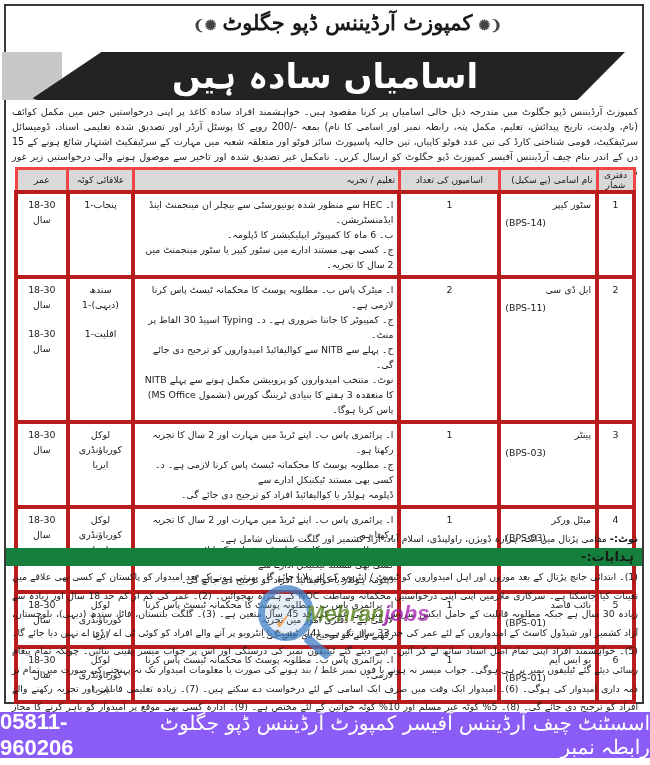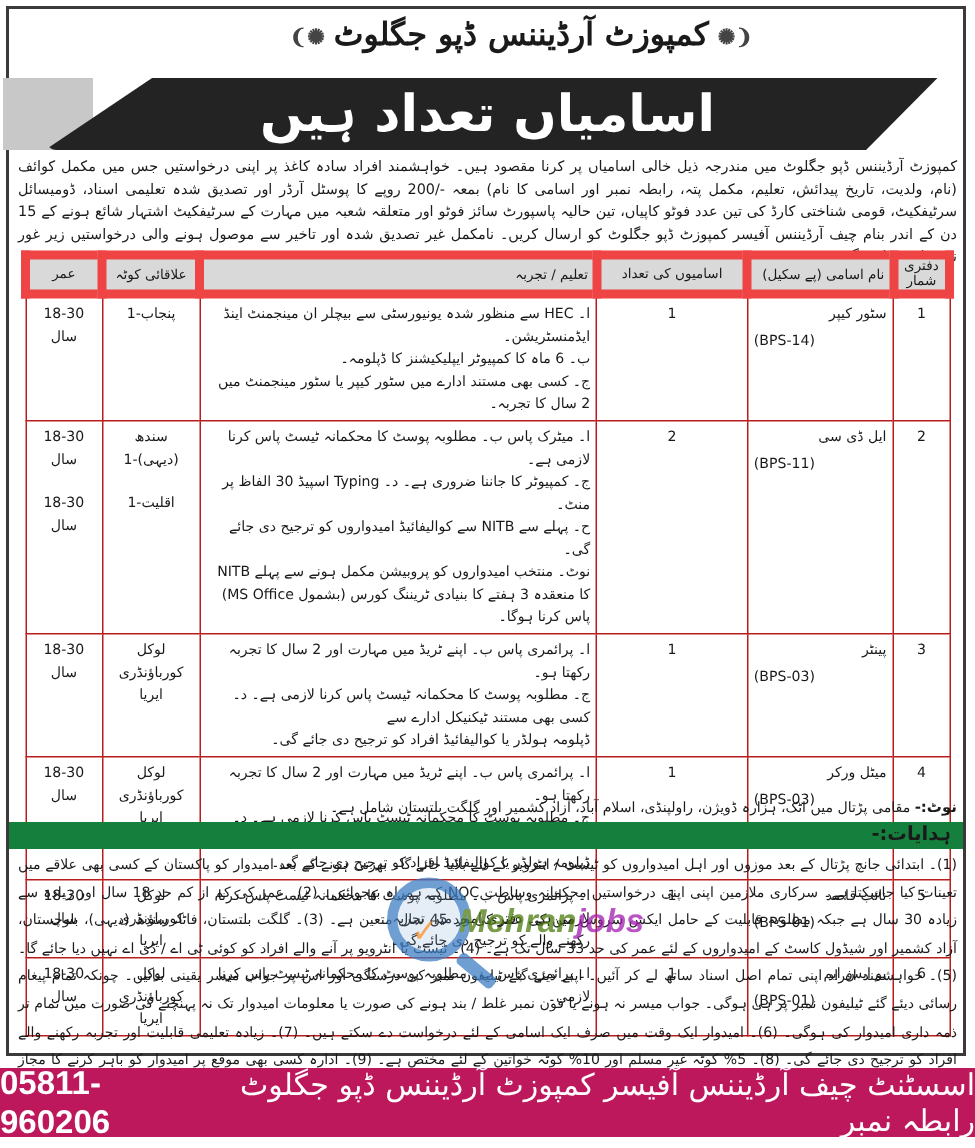--- a/index.html
+++ b/index.html
@@ -14,22 +14,22 @@
     .banner-bg { position: absolute; left: 2px; top: 52px; width: 60px; height: 48px; background: #c8c8c8; }
     .banner { position: absolute; left: 30px; top: 52px; width: 595px; height: 48px; background: #232323;
               clip-path: polygon(12% 0, 100% 0, 92% 100%, 0 100%); border-radius: 0 0 0 8px; }
     .banner-text { position: absolute; left: 0; right: 0; top: 52px; height: 48px; line-height: 48px; text-align: center; color: #fff; font-size: 34px; font-weight: bold; letter-spacing: 2px; }
 
     
     .intro { position: absolute; top: 104px; left: 12px; right: 12px; font-size: 9.6px; line-height: 15px; text-align: justify; }
 
     
     table.jobs { position: absolute; top: 167px; left: 14px; width: 622px; border-collapse: collapse; font-size: 9.4px; direction: rtl; }
-    table.jobs th { background: #d9d9d9; font-weight: normal; border: 6px solid #ef4444; height: 17px; padding: 0 3px; font-size: 9px; }
-    table.jobs td { border: 1px solid #b91c1c; vertical-align: top; padding: 3px 4px; line-height: 15px; }
+    table.jobs th { background: #d9d9d9; font-weight: normal; border: 3px solid #ef4444; height: 17px; padding: 0 3px; font-size: 9px; }
+    table.jobs td { border: 4px solid #b91c1c; vertical-align: top; padding: 3px 4px; line-height: 15px; }
     .c-sn { width: 26px; text-align: center; }
     .c-post { width: 98px; text-align: right; }
     .c-count { width: 100px; text-align: center; }
     .c-edu { width: 294px; text-align: right; }
     .c-quota { width: 56px; text-align: center; }
     .c-age { width: 44px; text-align: center; }
     .bps { display: block; text-align: left; direction: ltr; margin-top: 3px; }
     .quota-line { display: block; }
     .quota-gap { display: block; height: 14px; }
 
@@ -44,37 +44,37 @@
     
     .wm { position: absolute; left: 258px; top: 585px; width: 180px; height: 70px; opacity: 0.75; }
     .wm-circle { position: absolute; left: 0; top: 0; width: 56px; height: 56px; border-radius: 50%; border: 7px solid #3f7fc4; box-sizing: border-box; background: rgba(120,160,210,0.25); }
     .wm-handle { position: absolute; left: 48px; top: 48px; width: 30px; height: 9px; background: #3f7fc4; transform: rotate(40deg); transform-origin: left center; border-radius: 3px; }
     .wm-check { position: absolute; left: 16px; top: 24px; color: #f28c28; font-size: 22px; font-weight: bold; }
     .wm-text { position: absolute; left: 48px; top: 16px; font-size: 22px; font-weight: bold; font-style: italic; font-family: "Liberation Sans", sans-serif; }
     .wm-m { color: #4d7c0f; }
     .wm-j { color: #a21caf; }
 
     
-    .footer { position: absolute; left: 0; top: 712px; width: 650px; height: 46px; background: #be185d; color: #fff; display: flex; align-items: center; justify-content: center; gap: 10px; }
+    .footer { position: absolute; left: 0; top: 712px; width: 650px; height: 46px; background: #8b5cf6; color: #fff; display: flex; align-items: center; justify-content: center; gap: 10px; }
     .footer-text { font-size: 20px; font-family: "DejaVu Serif", serif; }
     .footer-phone { font-size: 22px; font-weight: bold; font-family: "Liberation Sans", sans-serif; direction: ltr; }
   </style>
 </head>
 <body>
 
 <div class="page">
   <div class="frame"></div>
 
   <div class="org-title rtl">
     <span class="orn">❨✺</span><span>کمپوزٹ آرڈیننس ڈپو جگلوٹ</span><span class="orn">✺❩</span>
   </div>
 
   <div class="banner-bg"></div>
   <div class="banner"></div>
-  <div class="banner-text rtl">اسامیاں تعداد ہیں</div>
+  <div class="banner-text rtl">اسامیاں سادہ ہیں</div>
 
   <div class="intro rtl">کمپوزٹ آرڈیننس ڈپو جگلوٹ میں مندرجہ ذیل خالی اسامیاں پر کرنا مقصود ہیں۔ خواہشمند افراد سادہ کاغذ پر اپنی درخواستیں جس میں مکمل کوائف (نام، ولدیت، تاریخ پیدائش، تعلیم، مکمل پتہ، رابطہ نمبر اور اسامی کا نام) بمعہ -/200 روپے کا پوسٹل آرڈر اور تصدیق شدہ تعلیمی اسناد، ڈومیسائل سرٹیفکیٹ، قومی شناختی کارڈ کی تین عدد فوٹو کاپیاں، تین حالیہ پاسپورٹ سائز فوٹو اور متعلقہ شعبہ میں مہارت کے سرٹیفکیٹ اشتہار شائع ہونے کے 15 دن کے اندر بنام چیف آرڈیننس آفیسر کمپوزٹ ڈپو جگلوٹ کو ارسال کریں۔ نامکمل غیر تصدیق شدہ اور تاخیر سے موصول ہونے والی درخواستیں زیر غور نہیں لائی جائیں گی۔</div>
 
   <table class="jobs">
     <thead>
       <tr>
         <th class="c-sn">دفتری شمار</th>
         <th class="c-post">نام اسامی (پے سکیل)</th>
         <th class="c-count">اسامیوں کی تعداد</th>
         <th class="c-edu">تعلیم / تجربہ</th>

